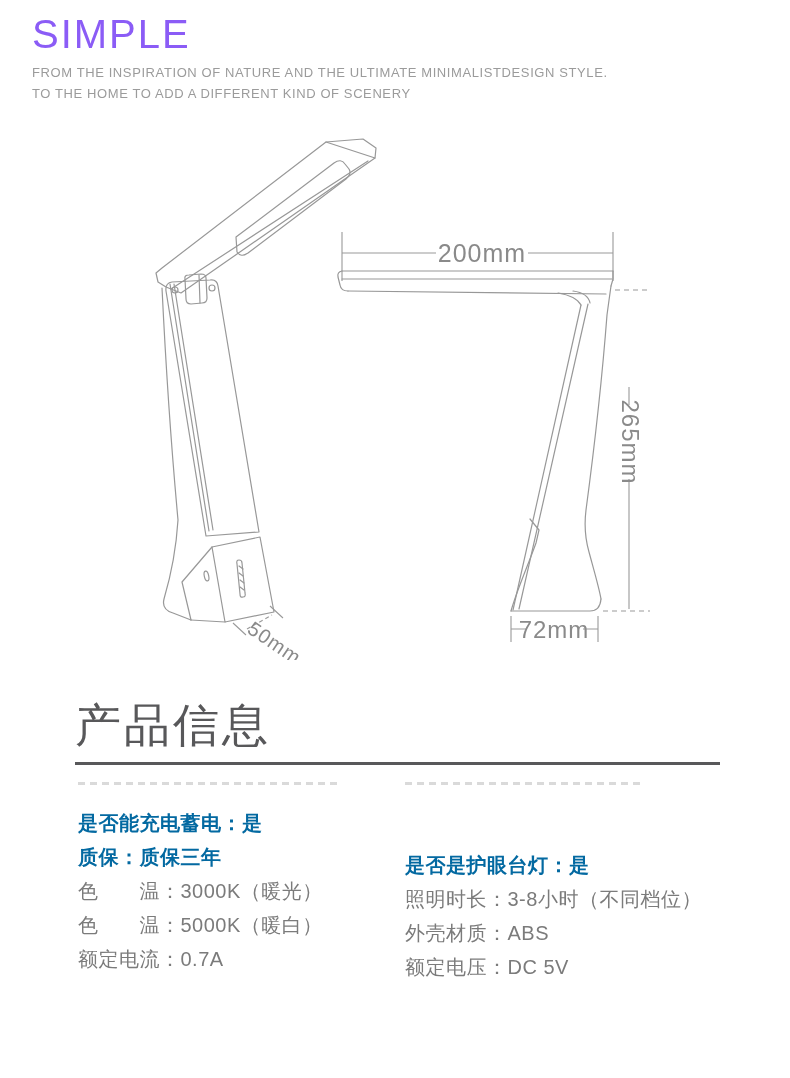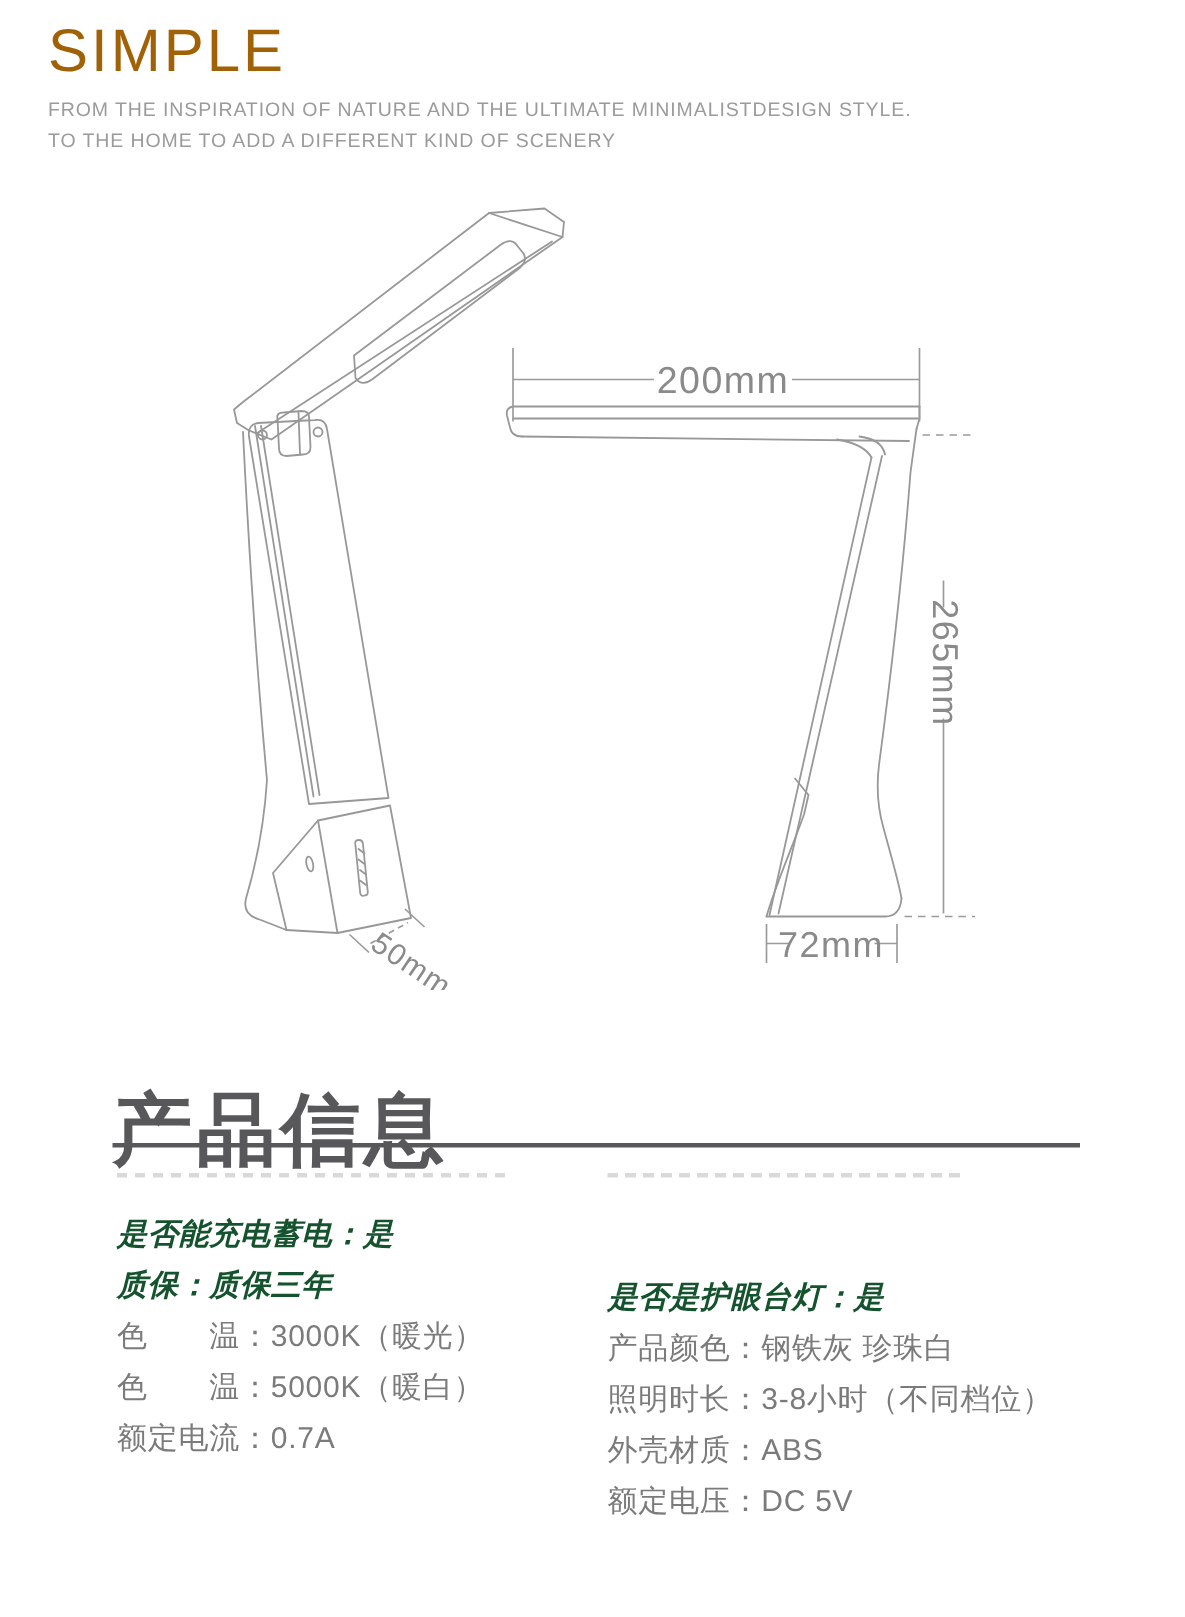--- a/index.html
+++ b/index.html
@@ -3,45 +3,45 @@
 <meta charset="utf-8">
 <style>
   html,body{margin:0;padding:0;background:#fff;}
   .page{
     position:relative;width:790px;height:1078px;background:#ffffff;
     font-family:"Liberation Sans","DejaVu Sans",sans-serif;overflow:hidden;
   }
   
   .hero{position:absolute;left:32px;top:12px;width:700px;}
   .hero-title{
-    font-size:40px;line-height:1.1;font-weight:400;color:#a16207;
+    font-size:40px;line-height:1.1;font-weight:400;color:#8b5cf6;
     letter-spacing:2px;margin:0;
   }
   .hero-tagline{margin-top:7px;font-size:13px;line-height:1.6;color:#9b9b9b;letter-spacing:.6px;}
   
   .diagram{position:absolute;left:0;top:100px;width:727px;height:560px;}
   .diagram svg{display:block;}
   
   .info-title{
-    position:absolute;left:75px;top:722px;margin:0;
-    font-size:53px;font-weight:700;color:#58585a;letter-spacing:3px;line-height:1.2;
+    position:absolute;left:75px;top:698px;margin:0;
+    font-size:46px;font-weight:400;color:#58585a;letter-spacing:3px;line-height:1.2;
   }
   .info-divider{position:absolute;left:75px;top:762px;width:645px;height:3px;background:#58585a;}
   .remnant{position:absolute;top:782px;height:3px;opacity:.32;
     background:repeating-linear-gradient(90deg,#8a8a8a 0 7px,transparent 7px 12px);}
   .remnant.left{left:78px;width:262px;}
   .remnant.right{left:405px;width:238px;}
   .spec-col{position:absolute;top:806px;}
   .spec-col.left{left:78px;width:320px;}
   .spec-col.right{left:405px;width:370px;margin-top:42px;}
   .spec-row{
     height:34px;line-height:34px;font-size:20px;color:#7b7b7b;
     letter-spacing:.5px;white-space:nowrap;
   }
-  .spec-row.bold{font-weight:700;color:#14532d;font-style:italic;}
+  .spec-row.bold{font-weight:700;color:#0369a1;}
 </style>
 </head>
 <body>
 
 <div class="page">
 
   <div class="hero">
     <h1 class="hero-title">SIMPLE</h1>
     <div class="hero-tagline">
       <div>FROM THE INSPIRATION OF NATURE AND THE ULTIMATE MINIMALISTDESIGN STYLE.</div>
@@ -131,19 +131,18 @@
   <div class="spec-col left">
     <div class="spec-row bold">是否能充电蓄电：是</div>
     <div class="spec-row bold">质保：质保三年</div>
     <div class="spec-row">色　　温：3000K（暖光）</div>
     <div class="spec-row">色　　温：5000K（暖白）</div>
     <div class="spec-row">额定电流：0.7A</div>
   </div>
 
   <div class="spec-col right">
     <div class="spec-row bold">是否是护眼台灯：是</div>
-    <div class="spec-row">产品颜色：钢铁灰 珍珠白</div>
     <div class="spec-row">照明时长：3-8小时（不同档位）</div>
     <div class="spec-row">外壳材质：ABS</div>
     <div class="spec-row">额定电压：DC 5V</div>
   </div>
 
 </div>
 
 </body></html>

